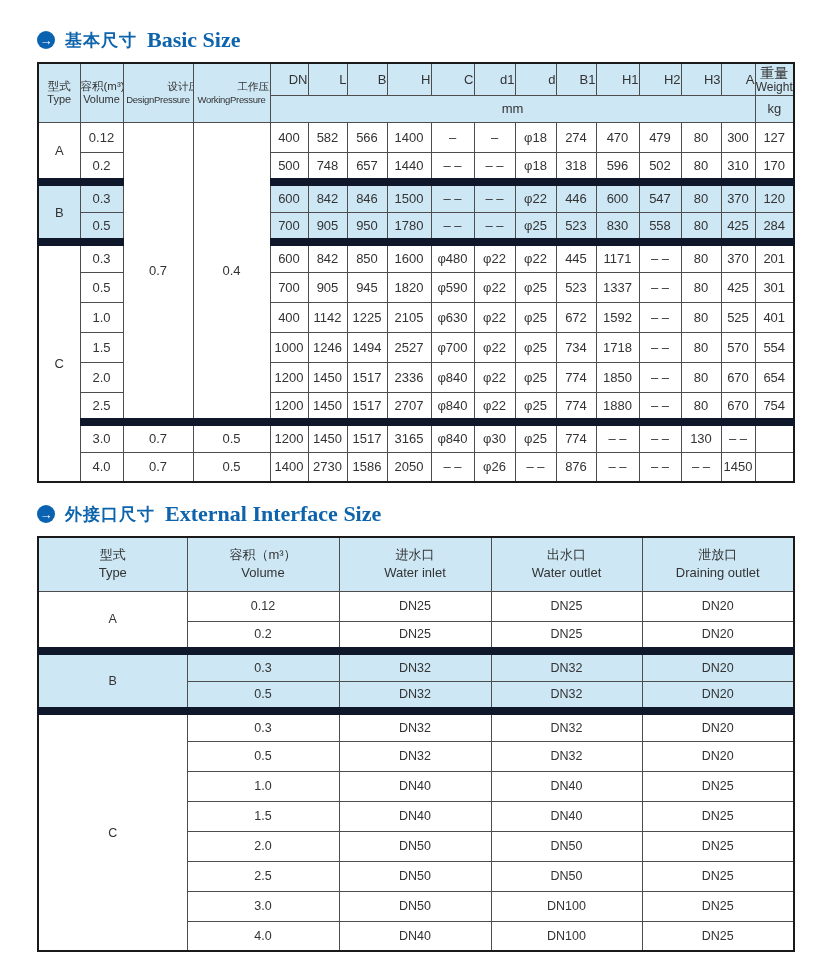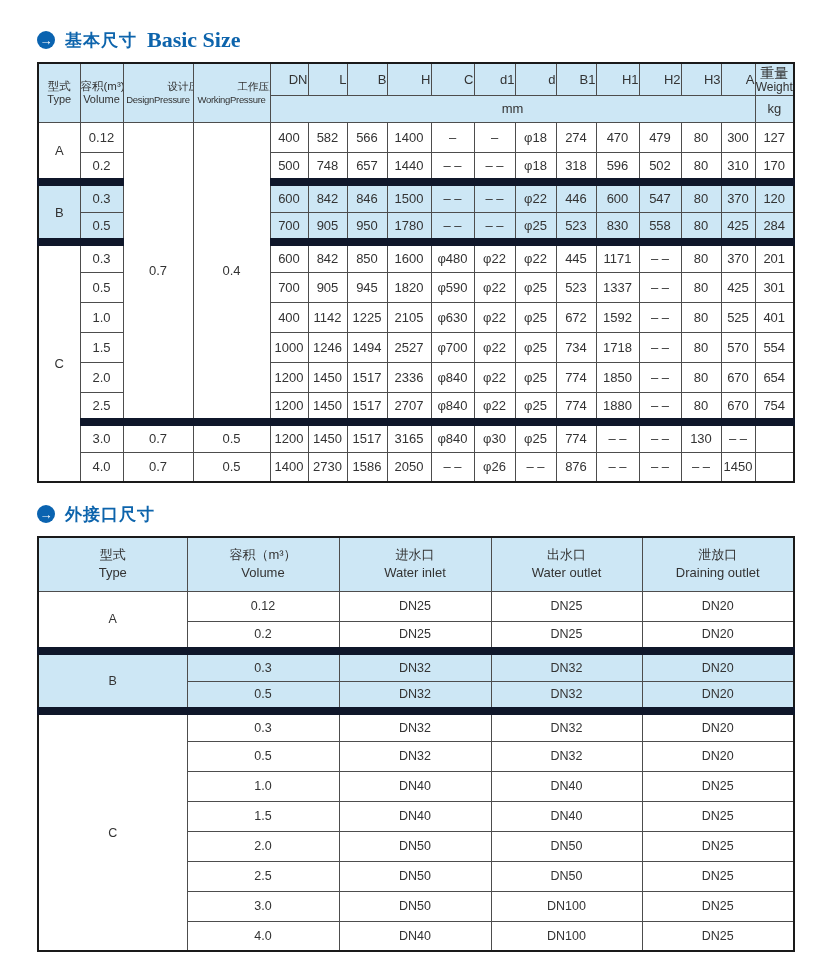--- a/index.html
+++ b/index.html
@@ -321,20 +321,21 @@
           <td></td>
         </tr>
       </tbody>
   </table>
 
   <div class="section-title title2">
     <span class="bullet">
         <span>→</span>
       </span>
     <span class="zh">外接口尺寸</span>
+    <span class="en">External Interface Size</span>
   </div>
 
   <table class="t2">
     <colgroup>
       <col style="width:149px">
         <col style="width:152px">
         <col style="width:152px">
         <col style="width:151px">
         <col style="width:152px">
     </colgroup>

